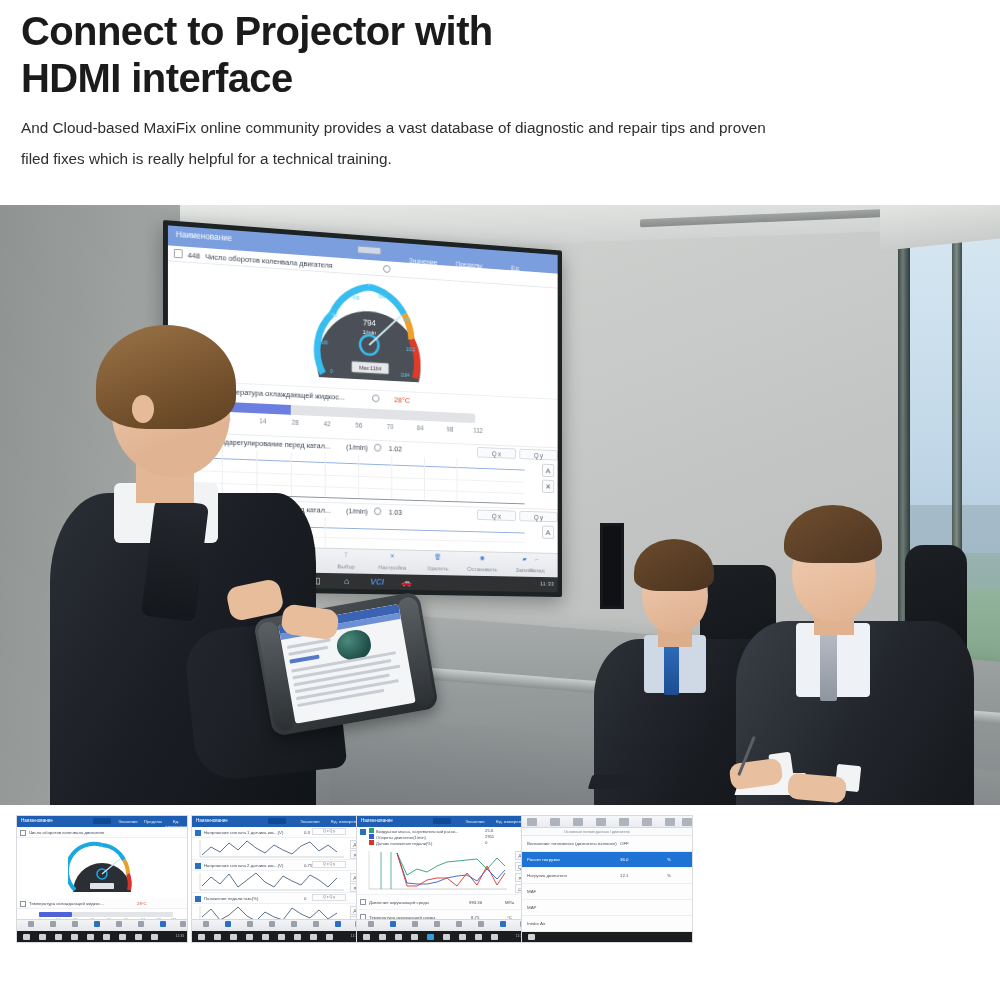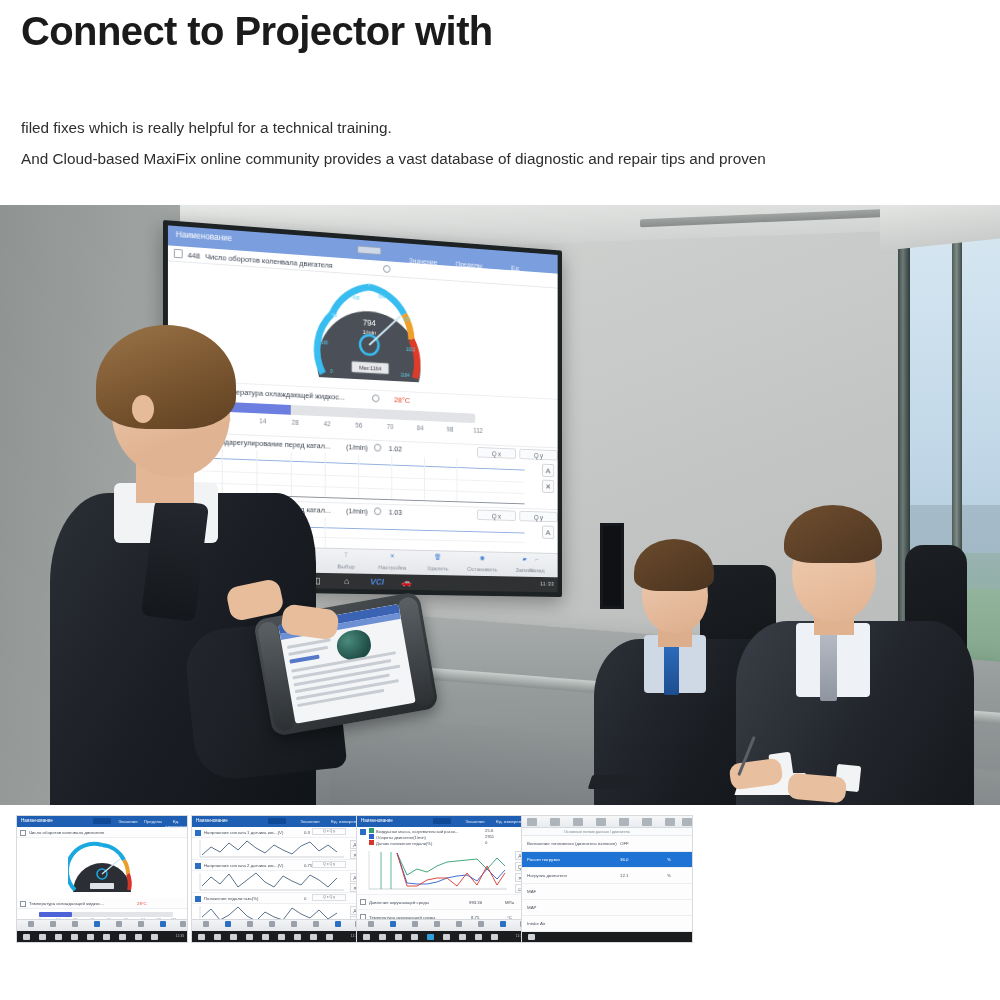--- a/index.html
+++ b/index.html
@@ -261,24 +261,25 @@
   .th4-row .u { position:absolute; left:145px; top:5px; }
 </style>
 </head>
 <body>
 
 <div class="page">
 
   <div class="header">
     <div class="headline">
       <span>Connect to Projector with</span>
+      <span class="l2">HDMI interface</span>
     </div>
     <div class="subcopy">
+      <span>And Cloud-based MaxiFix online community provides a vast database of diagnostic and repair tips and proven</span>
       <span>filed fixes which is really helpful for a technical training.</span>
-      <span>And Cloud-based MaxiFix online community provides a vast database of diagnostic and repair tips and proven</span>
     </div>
   </div>
 
   <div class="scene">
     <div class="wall-left"></div>
     <div class="wall-main"></div>
     <div class="ceiling"></div>
     <div class="ceiling-rail"></div>
 
     <div class="windows">

